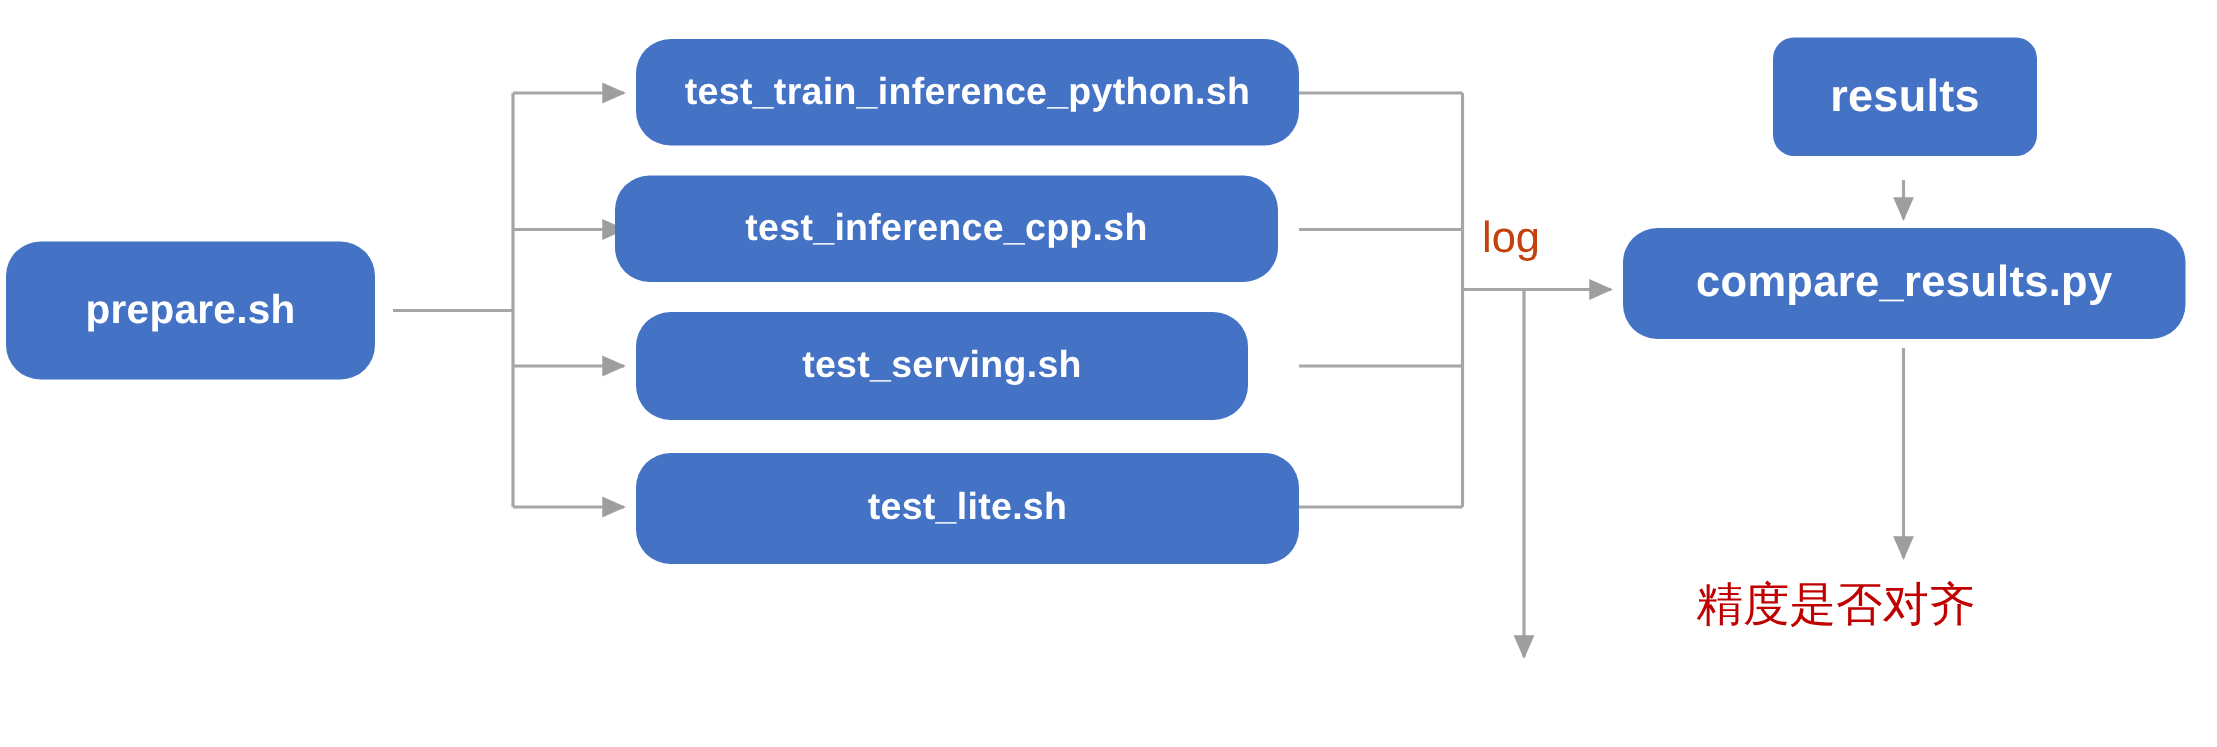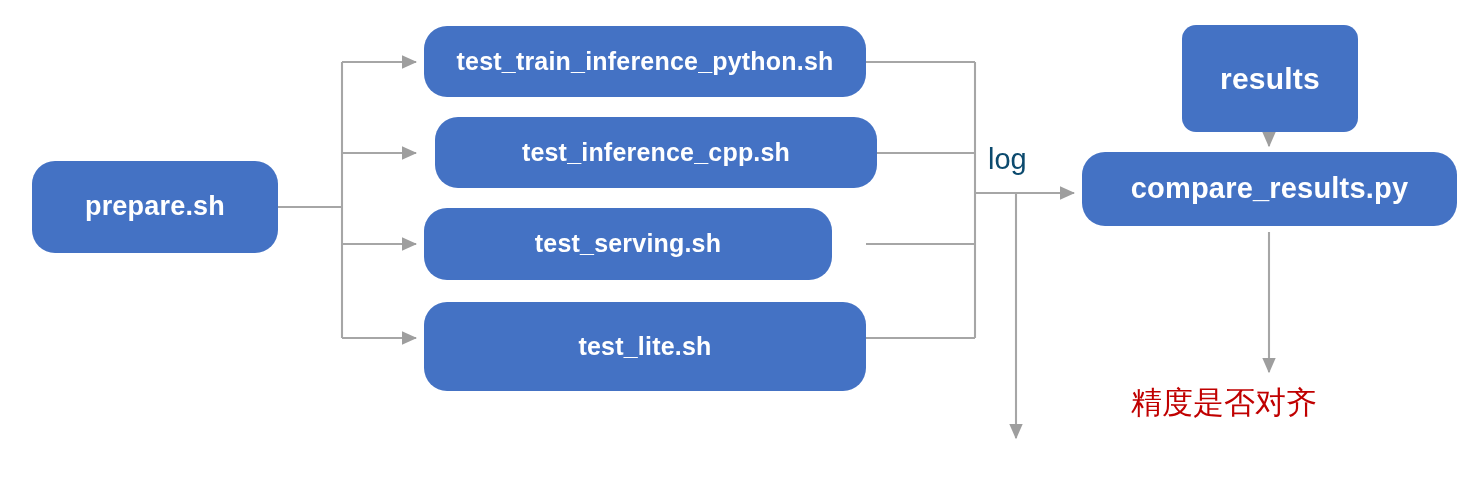--- a/index.html
+++ b/index.html
@@ -45,37 +45,37 @@
   }
   .node-rounded {
     border-radius: 14px;
   }
   .label-text {
     position: absolute;
     white-space: nowrap;
     user-select: none;
   }
   .label-log {
-    color: #0c4a6e;
+    color: #c2410c;
     font-size: 29px;
     font-weight: 400;
     letter-spacing: 0px;
   }
   .label-red {
     color: #c00000;
     font-weight: 400;
   }
 
   
-  #node-prepare      { left: 32px;   top: 161px; width: 246px; height: 92px;  font-size: 27px; }
+  #node-prepare      { left: 4px;   top: 161px; width: 246px; height: 92px;  font-size: 27px; }
   #node-train        { left: 424px;  top: 26px;  width: 442px; height: 71px;  font-size: 25px; }
-  #node-cpp          { left: 435px;  top: 117px; width: 442px; height: 71px;  font-size: 25px; }
+  #node-cpp          { left: 410px;  top: 117px; width: 442px; height: 71px;  font-size: 25px; }
   #node-serving      { left: 424px;  top: 208px; width: 408px; height: 72px;  font-size: 25px; }
-  #node-lite         { left: 424px;  top: 302px; width: 442px; height: 89px;  font-size: 25px; }
-  #node-results      { left: 1182px; top: 25px;  width: 176px; height: 107px;  font-size: 30px; }
+  #node-lite         { left: 424px;  top: 302px; width: 442px; height: 74px;  font-size: 25px; }
+  #node-results      { left: 1182px; top: 25px;  width: 176px; height: 79px;  font-size: 30px; }
   #node-compare      { left: 1082px; top: 152px; width: 375px; height: 74px;  font-size: 29px; }
 
   
   #label-log-text    { left: 988px;  top: 143px; }
   #label-func        { left: 911px;  top: 441px; font-size: 31px; }
   #label-prec        { left: 1131px; top: 382px; font-size: 31px; text-align: center; }
 </style>
 </head>
 <body>
 

